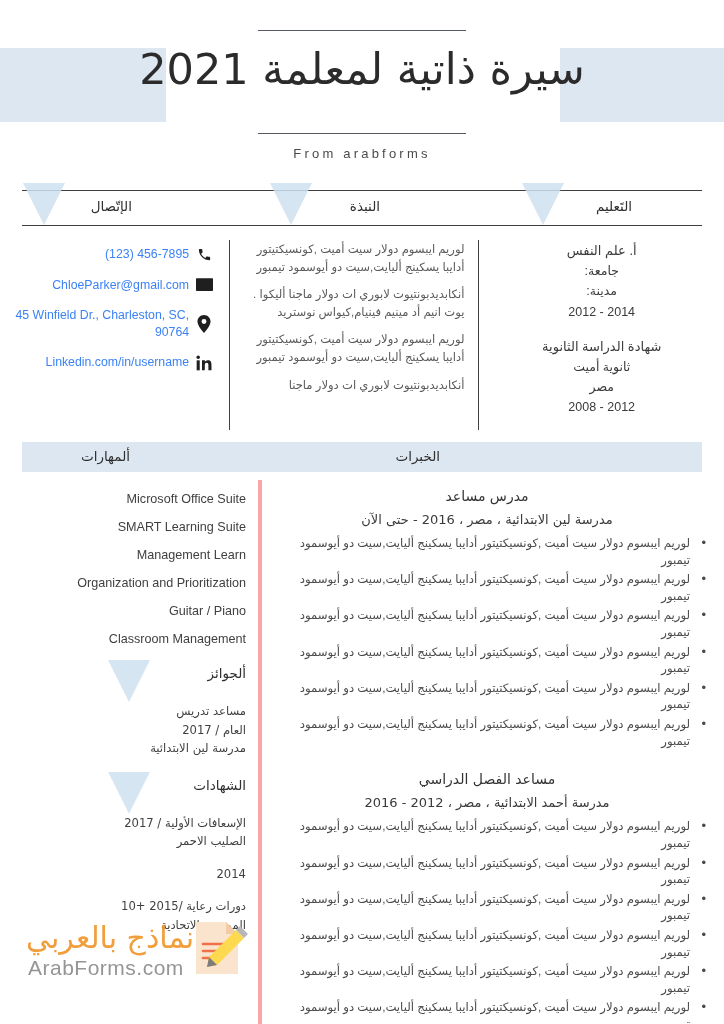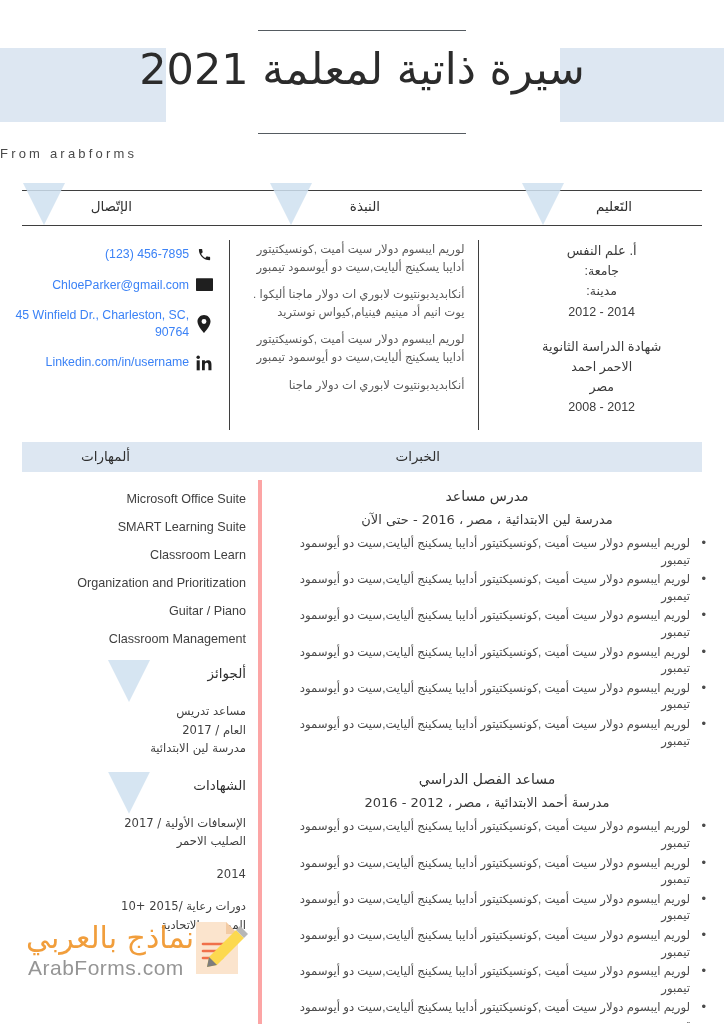--- a/index.html
+++ b/index.html
@@ -51,21 +51,21 @@
     color: #2b2b2b;
     direction: rtl;
     letter-spacing: 0.5px;
     font-family: "DejaVu Sans", "Liberation Sans", sans-serif;
   }
   .subtitle {
     position: absolute;
     top: 146px;
     left: 0;
     width: 100%;
-    text-align: left;
+    text-align: center;
     font-size: 13px;
     letter-spacing: 3.2px;
     color: #4a4a4a;
   }
 
   
   .headrow1 {
     position: relative;
     margin: 0 22px;
     height: 34px;
@@ -326,21 +326,21 @@
 
   <div class="col-edu">
     <div class="edu-block">
       <div class="edu-deg">أ. علم النفس</div>
       <div>جامعة:</div>
       <div>مدينة:</div>
       <div class="edu-ltr">2012 - 2014</div>
     </div>
     <div class="edu-block">
       <div class="edu-deg">شهادة الدراسة الثانوية</div>
-      <div>الاحمر احمد</div>
+      <div>ثانوية أميت</div>
       <div>مصر</div>
       <div class="edu-ltr">2008 - 2012</div>
     </div>
   </div>
 
   <div class="col-about">
     <p class="about-p">لوريم ايبسوم دولار سيت أميت ,كونسيكتيتور أدايبا يسكينج أليايت,سيت دو أيوسمود تيمبور</p>
     <p class="about-p">أنكابديدبونتيوت لابوري ات دولار ماجنا أليكوا . يوت انيم أد مينيم فينيام,كيواس نوستريد</p>
     <p class="about-p">لوريم ايبسوم دولار سيت أميت ,كونسيكتيتور أدايبا يسكينج أليايت,سيت دو أيوسمود تيمبور</p>
     <p class="about-p">أنكابديدبونتيوت لابوري ات دولار ماجنا</p>
@@ -426,21 +426,21 @@
       </ul>
     </div>
 
   </div>
 
   <div class="col-side">
 
     <div class="skills">
       <div class="skill-item">Microsoft Office Suite</div>
       <div class="skill-item">SMART Learning Suite</div>
-      <div class="skill-item">Classroom Learn</div>
+      <div class="skill-item">Management Learn</div>
       <div class="skill-item">Organization and Prioritization</div>
       <div class="skill-item">Guitar / Piano</div>
       <div class="skill-item">Classroom Management</div>
     </div>
 
     <div class="side-head">
       <div class="tri2"></div>
       <span>ألجوائز</span>
     </div>
 

